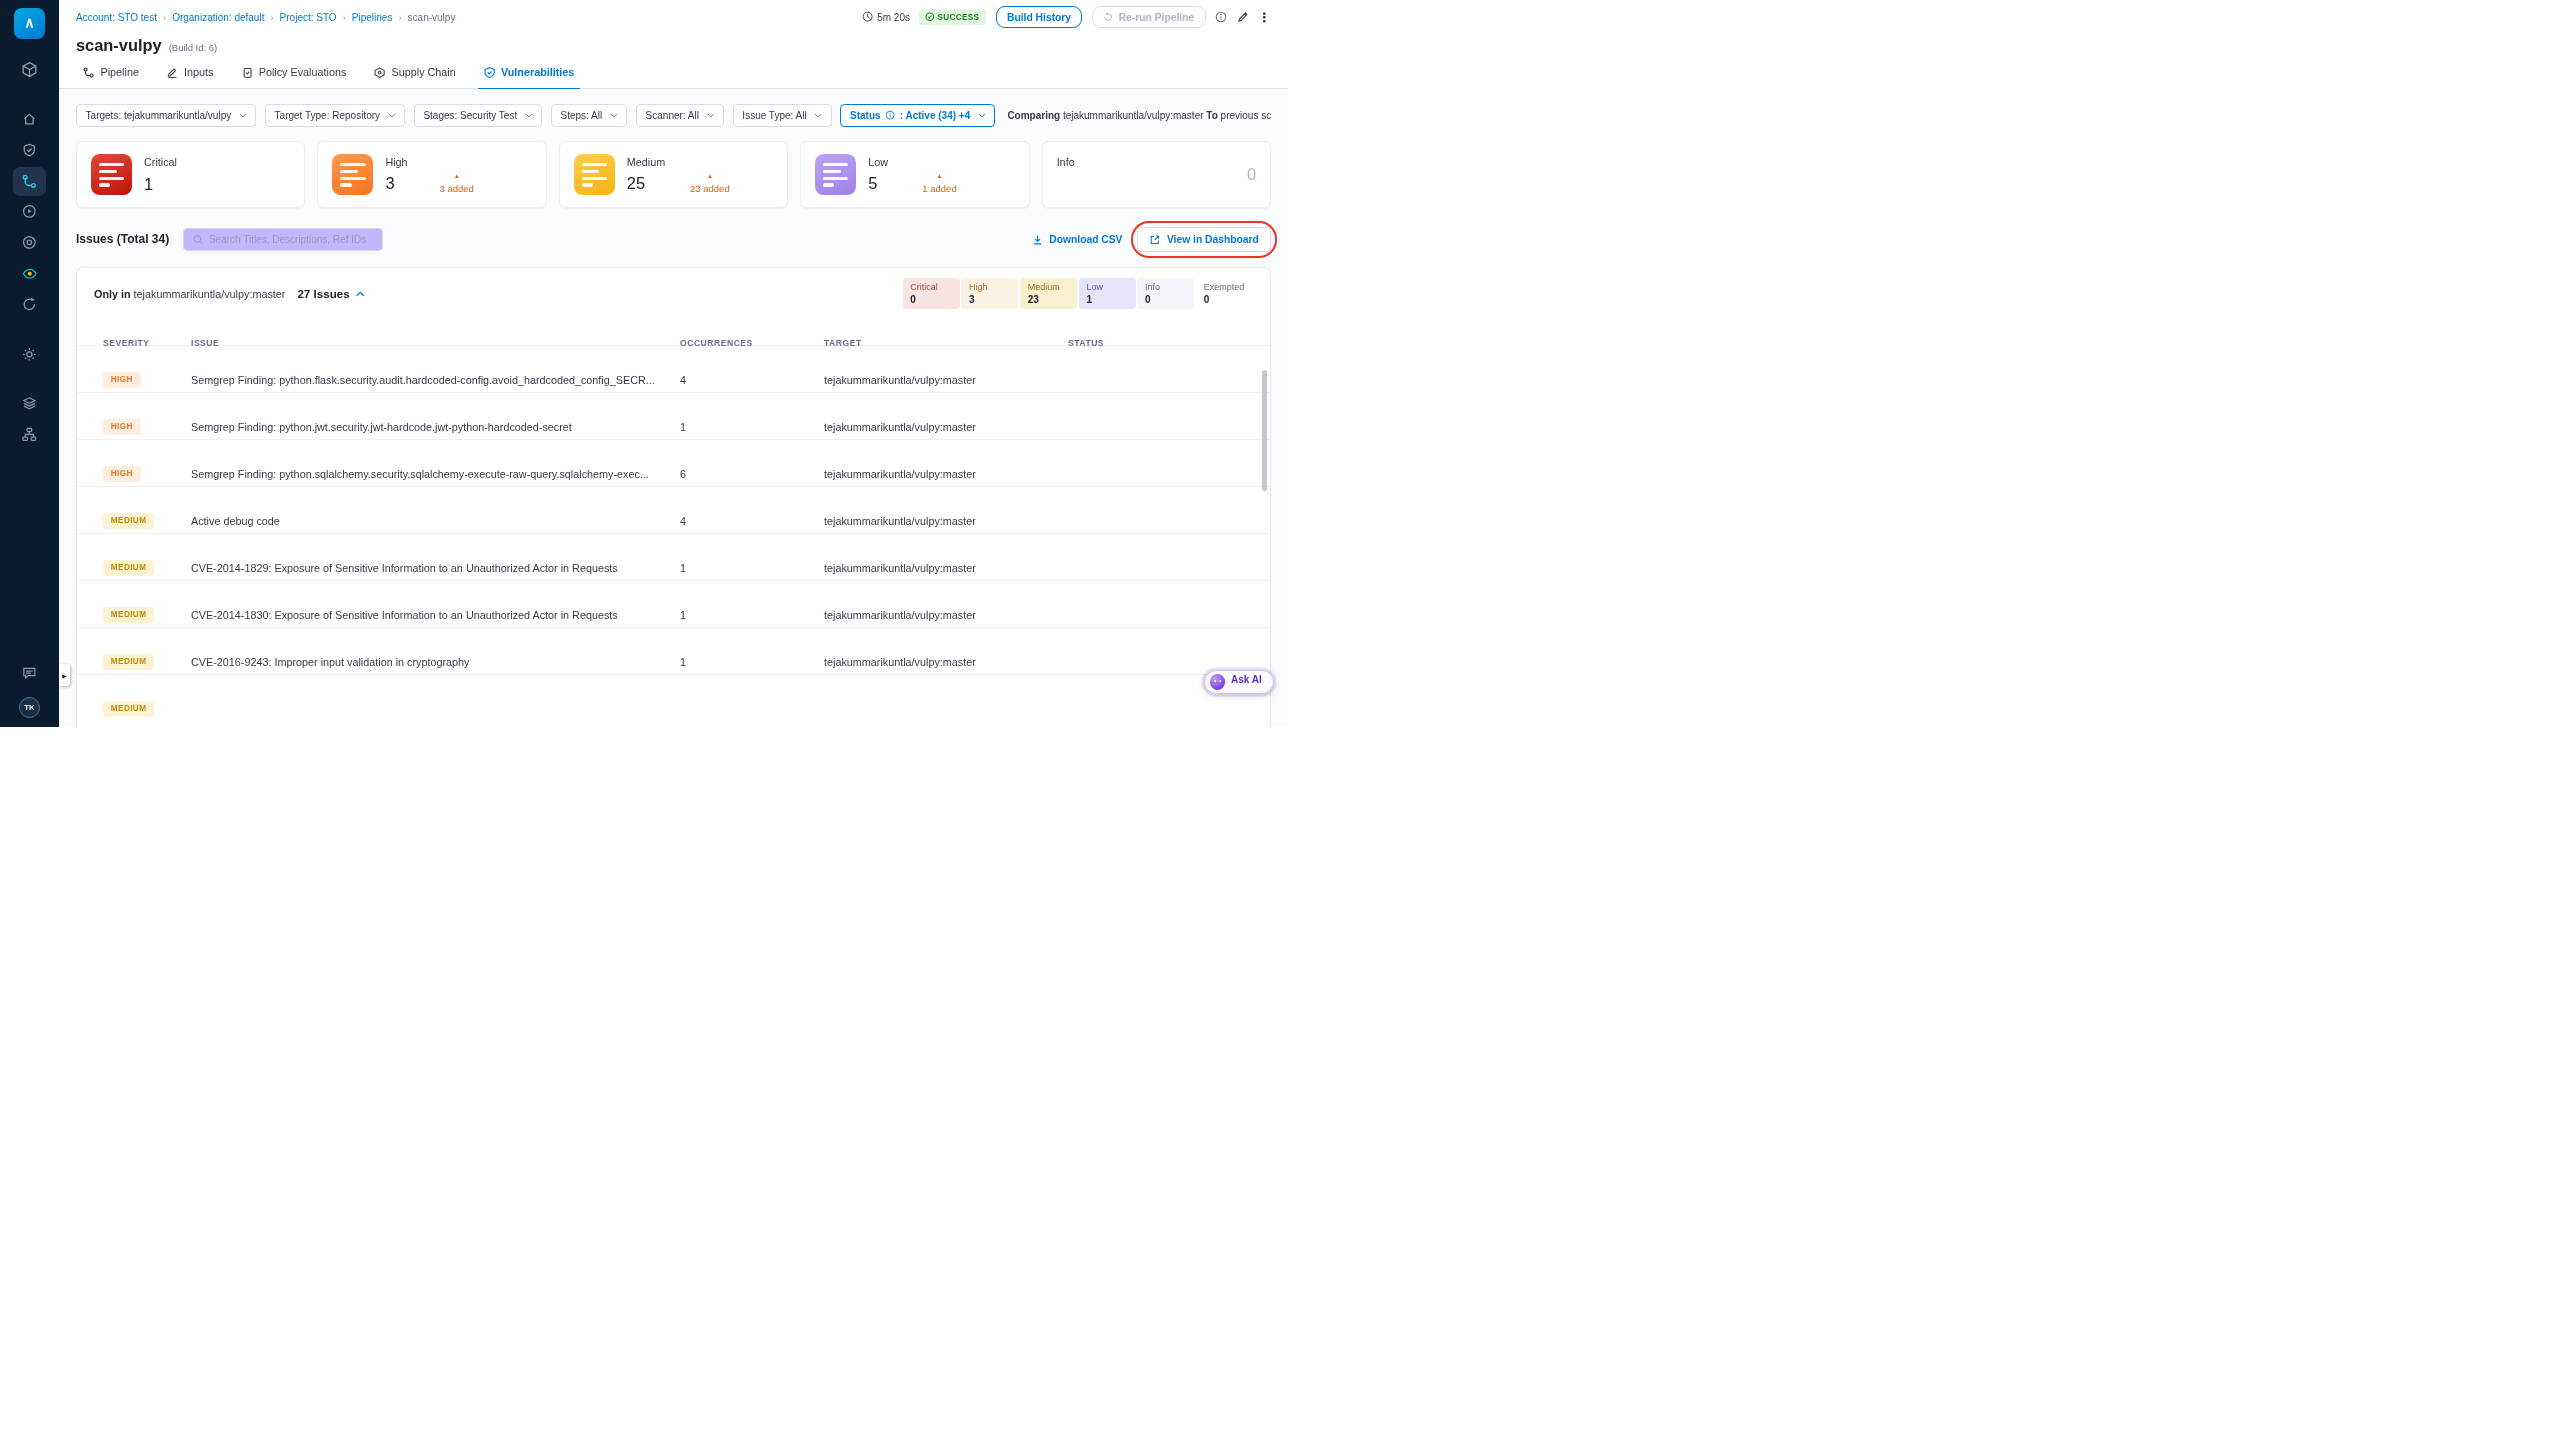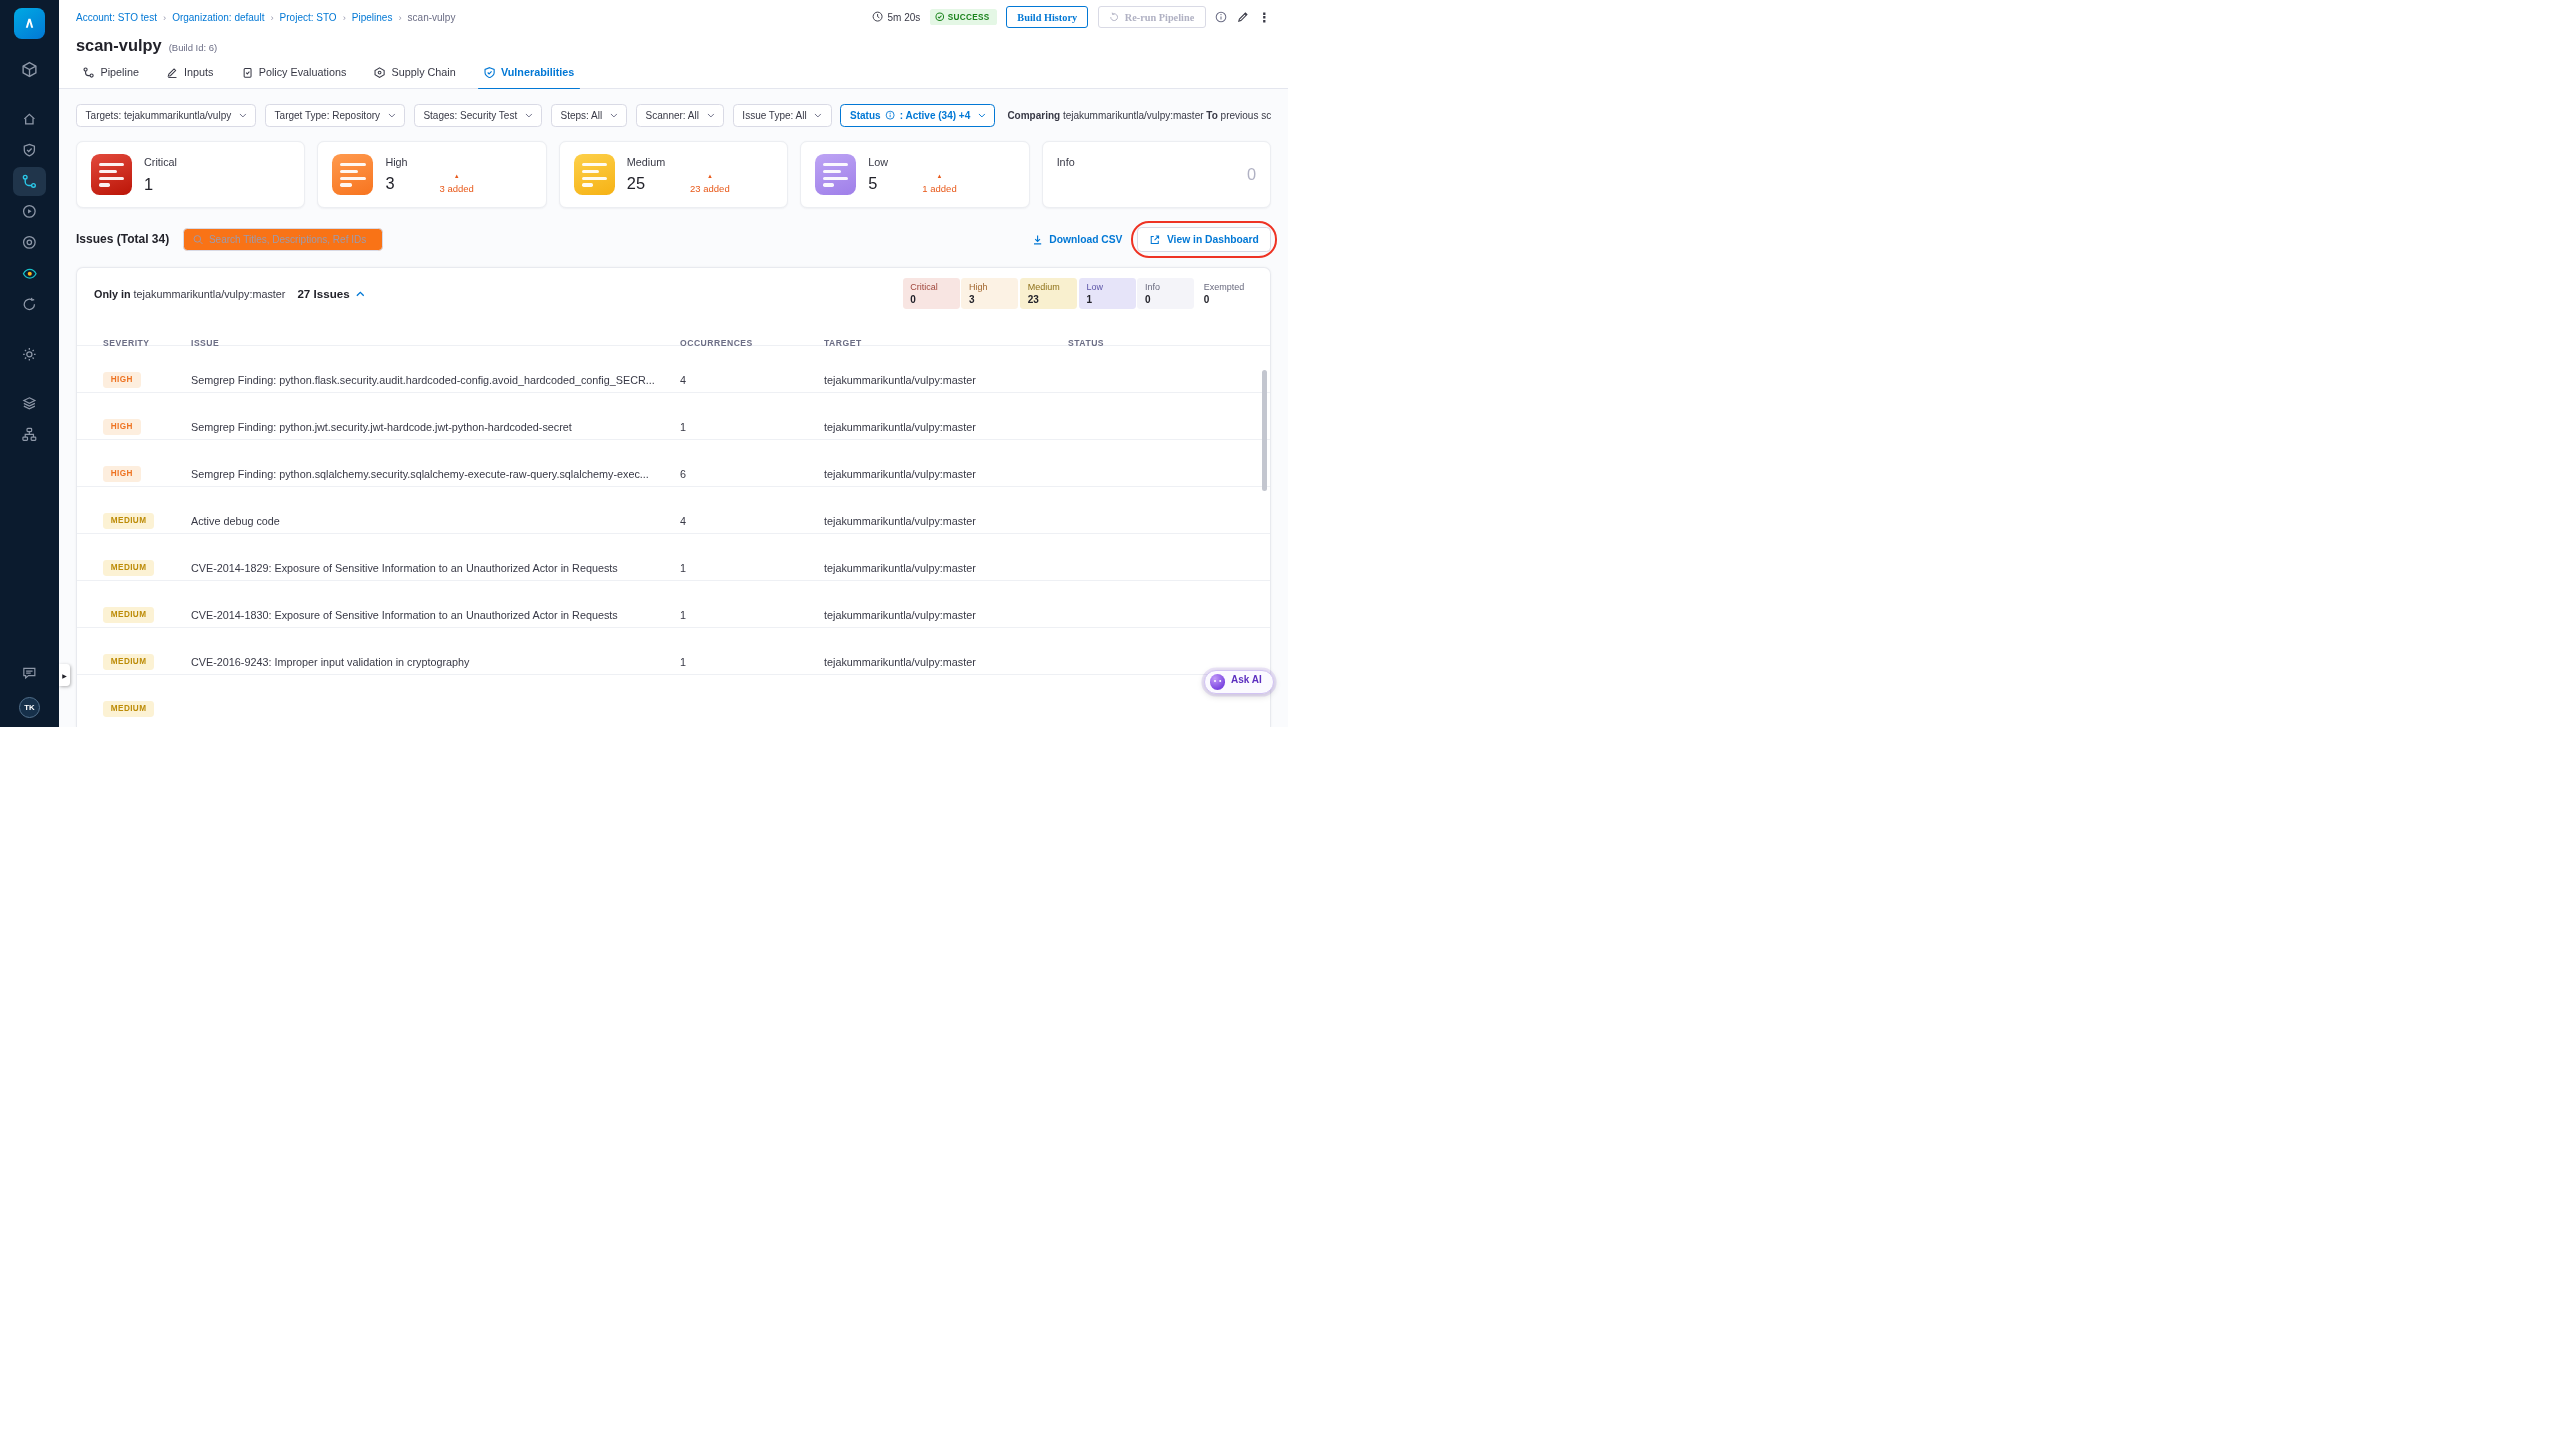--- a/index.html
+++ b/index.html
@@ -20,21 +20,21 @@
   
   .main { flex:1; display:flex; flex-direction:column; min-width:0; }
   .topbar { height:34px; display:flex; justify-content:space-between; align-items:center; padding:0 17px; background:#fff; }
   .crumbs { display:flex; gap:6px; align-items:center; font-size:10px; white-space:nowrap; }
   .crumb-link { color:#0278d5; cursor:pointer; }
   .crumb-sep { color:#9b9cb0; font-size:9.5px; }
   .crumb-current { color:#6b6d85; }
   .topbar-right { display:flex; align-items:center; gap:9.5px; }
   .duration { display:flex; align-items:center; gap:4.3px; color:#383946; font-size:10px; }
   .badge-success { background:#e4f7e5; color:#1b841d; font-size:8.2px; font-weight:bold; letter-spacing:0.3px; padding:3.4px 7px 3.4px 5.2px; border-radius:2.6px; display:flex; align-items:center; gap:3.4px; }
-  .btn { font-size:10.3px; font-weight:bold; border-radius:3px; padding:4.3px 10.3px; background:#fff; display:flex; align-items:center; gap:5.2px; cursor:pointer; font-family:Liberation Serif, serif; white-space:nowrap; }
+  .btn { font-size:10.3px; font-weight:bold; border-radius:9px; padding:4.3px 10.3px; background:#fff; display:flex; align-items:center; gap:5.2px; cursor:pointer; font-family:Liberation Sans, sans-serif; white-space:nowrap; }
   .btn-primary-o { border:0.9px solid #0278d5; color:#0278d5; }
   .btn-disabled { border:0.9px solid #d9dae5; color:#b0b1c3; cursor:default; }
   .icon-btn { display:flex; align-items:center; justify-content:center; cursor:pointer; }
   .kebab { font-size:13px; color:#383946; font-weight:bold; }
 
   .title-row { padding:1.7px 17px 0; display:flex; align-items:baseline; gap:7px; height:22.4px; }
   .page-title { font-size:16.4px; font-weight:bold; color:#22222a; }
   .build-id { font-size:9.5px; color:#6b6d85; }
   .author-row { padding:3.4px 17px 0; height:26px; display:flex; align-items:center; gap:6px; color:#383946; font-size:10.3px; }
 
@@ -67,21 +67,21 @@
   .sev-bottom { display:flex; align-items:center; }
   .sev-count { font-size:16.4px; color:#22222a; }
   .sev-added { font-size:9.5px; color:#e8591a; display:flex; align-items:center; gap:3.4px; margin-left:45px;flex-direction:column; }
   .sev-added .caret { font-size:6px; line-height:1; }
   .sev-card.info-card { justify-content:space-between; align-items:stretch; }
   .info-count { align-self:center; font-size:16.4px; color:#b0b1c3; }
 
   
   .issues-bar { display:flex; align-items:center; gap:14px; padding:17px 17px 0; height:45px; }
   .issues-title { font-size:12px; font-weight:bold; color:#22222a; white-space:nowrap; }
-  .search-box { display:flex; align-items:center; gap:6px; background:#f97316; border:0.9px solid #d9dae5; border-radius:4.3px; padding:5.2px 8.6px; width:200px; }
+  .search-box { display:flex; align-items:center; gap:6px; background:#c4b5fd; border:0.9px solid #d9dae5; border-radius:4.3px; padding:5.2px 8.6px; width:200px; }
   .search-box input { border:none; outline:none; font-size:10px; width:100%; color:#383946; font-family:inherit; background:transparent; }
   .search-box input::placeholder { color:#9a9bb0; }
   .flex1 { flex:1; }
   .link-btn { color:#0278d5; font-weight:bold; font-size:10.3px; display:flex; gap:6px; align-items:center; cursor:pointer; white-space:nowrap; }
   .dash-wrap { position:relative; }
   .dash-btn { border:0.9px solid #d9dae5; background:#fff; color:#0278d5; font-weight:bold; font-size:10.3px; border-radius:4.3px; padding:6px 11.2px; display:flex; gap:7px; align-items:center; cursor:pointer; white-space:nowrap; font-family:inherit; }
   .red-oval { position:absolute; top:-6px; bottom:-6px; left:-6px; right:-6px; border:2.2px solid #ee3324; border-radius:18px; pointer-events:none; }
 
   
   .issues-card { margin:14px 17px 0; background:#fff; border:0.9px solid #e8eaef; border-bottom:none; border-radius:7px 7px 0 0; flex:1; position:relative; overflow:hidden; box-shadow:0 0.9px 2.6px rgba(40,41,61,.05); }

